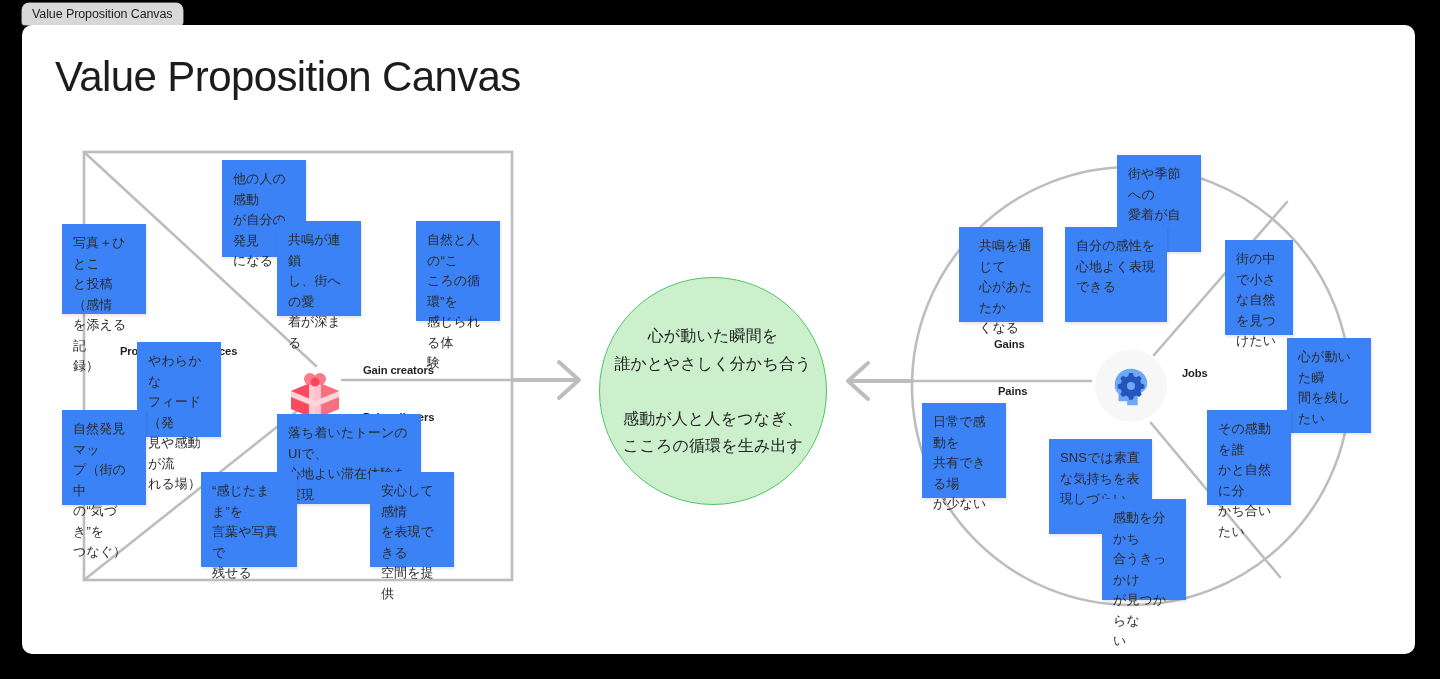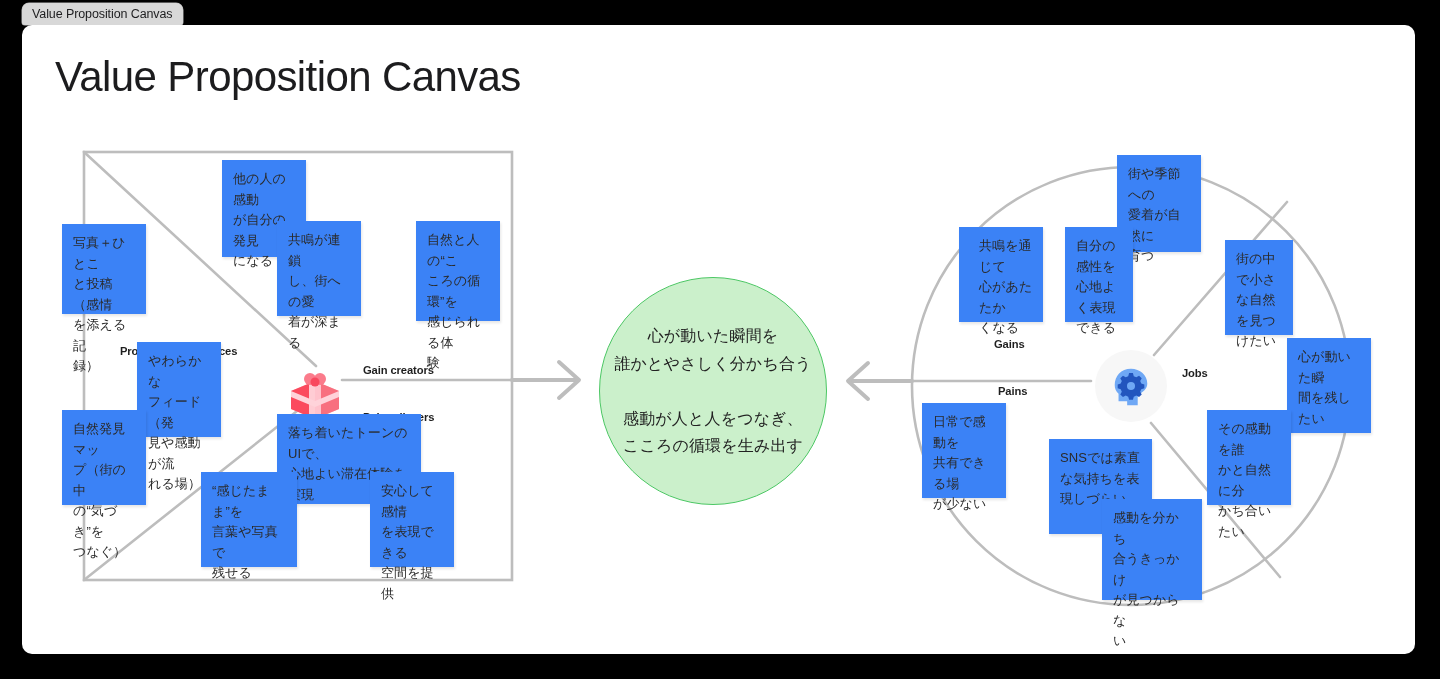--- a/index.html
+++ b/index.html
@@ -211,37 +211,37 @@
           <circle cx="24" cy="24" r="4.2" fill="#6fa8f5"></circle>
         </svg>
       </div>
 
       <div class="note" style="left:1095px; top:130px; width:84px; height:97px;">街や季節への
 愛着が自然に
 育つ</div>
       <div class="note" style="left:937px; top:202px; width:84px; height:95px;padding-left:20px;">共鳴を通じて
 心があたたか
 くなる</div>
-      <div class="note" style="left:1043px; top:202px; width:68px; height:95px;">自分の感性を
+      <div class="note" style="left:1043px; top:202px; width:102px; height:95px;">自分の感性を
 心地よく表現
 できる</div>
       <div class="note" style="left:1203px; top:215px; width:68px; height:95px;">街の中で小さ
 な自然を見つ
 けたい</div>
       <div class="note" style="left:1253px; top:313px; width:84px; height:95px;margin-left:12px;">心が動いた瞬
 間を残したい</div>
       <div class="note" style="left:1185px; top:385px; width:84px; height:95px;">その感動を誰
 かと自然に分
 かち合いたい</div>
       <div class="note" style="left:900px; top:378px; width:84px; height:95px;">日常で感動を
 共有できる場
 が少ない</div>
       <div class="note" style="left:990px; top:414px; width:103px; height:95px;margin-left:37px;">SNSでは素直
 な気持ちを表
 現しづらい</div>
-      <div class="note" style="left:1080px; top:474px; width:100px; height:101px;">感動を分かち
+      <div class="note" style="left:1080px; top:474px; width:84px; height:101px;">感動を分かち
 合うきっかけ
 が見つからな
 い</div>
 
     </div>
   </div>
 </div>
 
 </body></html>

